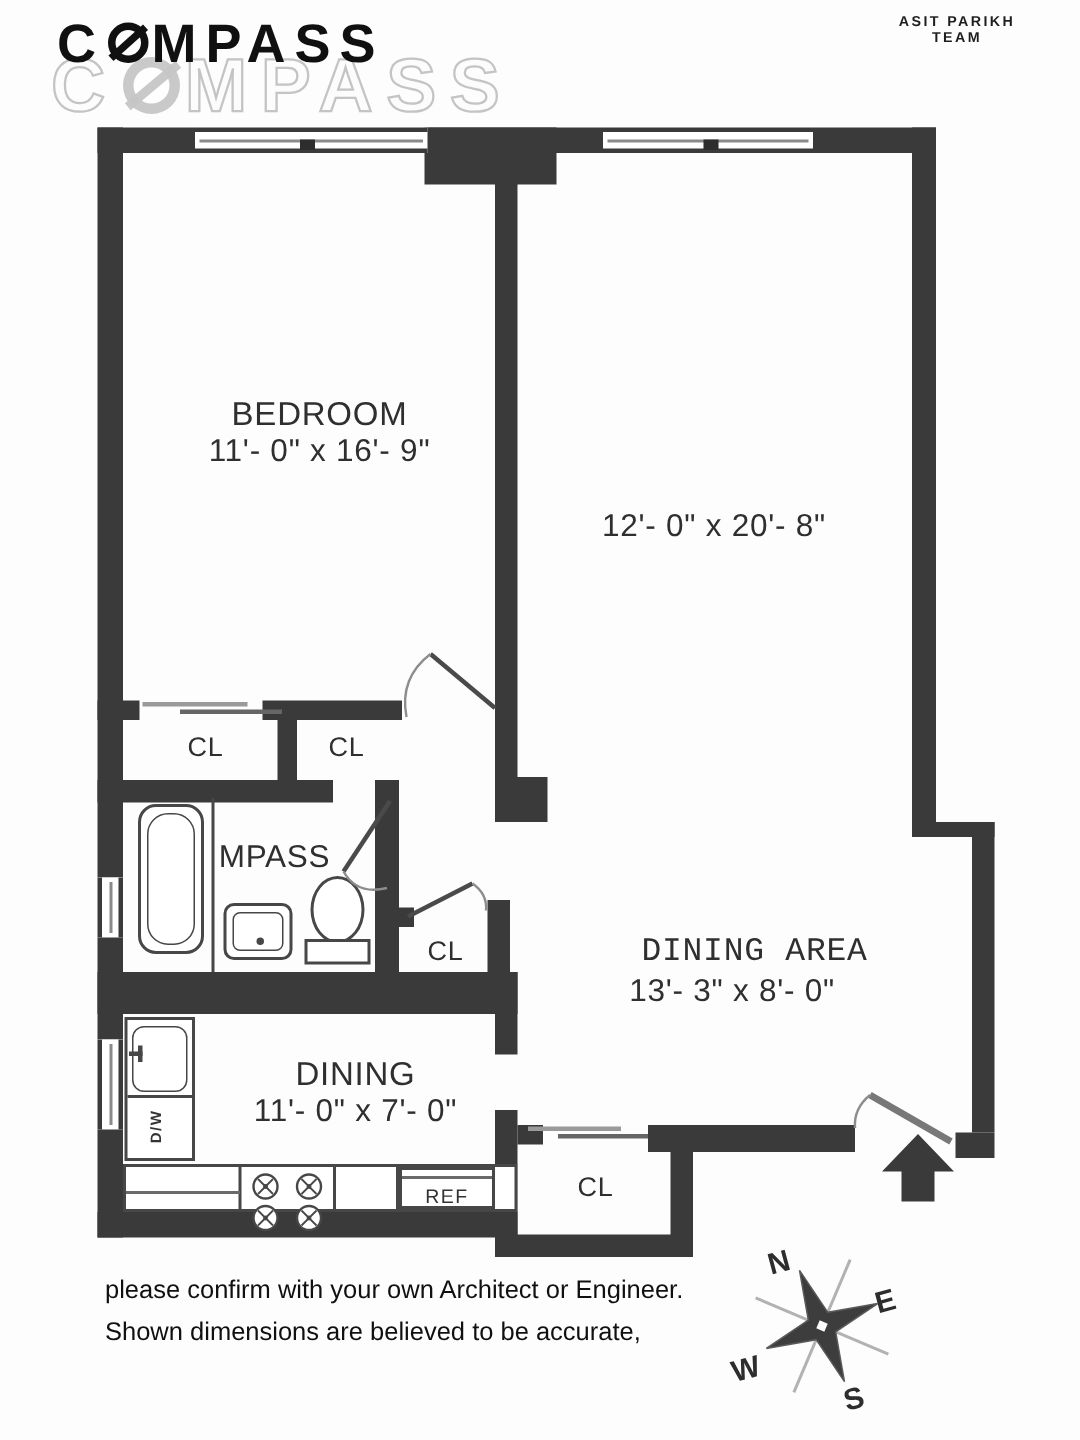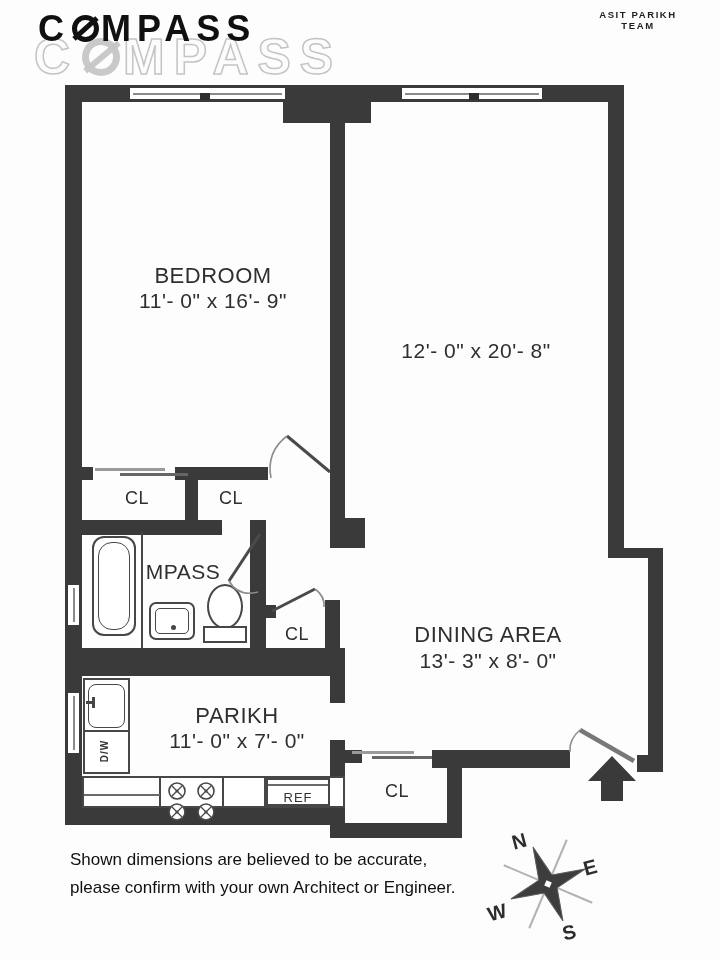--- a/index.html
+++ b/index.html
@@ -193,39 +193,39 @@
         <text x="103" y="127" transform="rotate(-15 103 127)">S</text>
       </g>
     </g>
   </svg>
 
   <div class="lbl room-name" style="left:213px;top:263px;">BEDROOM</div>
   <div class="lbl room-dims" style="left:213px;top:289px;">11'- 0" x 16'- 9"</div>
 
   <div class="lbl room-dims" style="left:476px;top:339px;">12'- 0" x 20'- 8"</div>
 
-  <div class="lbl room-name" style="left:488px;top:622px;">DINING AREA</div>
+  <div class="lbl room-name" style="left:503px;top:622px;font-family:Liberation Mono, monospace;">DINING AREA</div>
   <div class="lbl room-dims" style="left:488px;top:649px;">13'- 3" x 8'- 0"</div>
 
-  <div class="lbl room-name" style="left:237px;top:703px;">PARIKH</div>
+  <div class="lbl room-name" style="left:237px;top:703px;">DINING</div>
   <div class="lbl room-dims" style="left:237px;top:729px;">11'- 0" x 7'- 0"</div>
 
   <div class="lbl room-name" style="left:183px;top:560px;font-size:21px;">MPASS</div>
 
   <div class="lbl cl" style="left:137px;top:488px;">CL</div>
   <div class="lbl cl" style="left:231px;top:488px;">CL</div>
   <div class="lbl cl" style="left:297px;top:624px;">CL</div>
   <div class="lbl cl" style="left:397px;top:781px;">CL</div>
 
   <div class="logo-wm"><span>C</span><span class="wm-o"><span class="slash"></span></span><span>MPASS</span></div>
 
   <div class="logo-black"><span>C</span><span class="logo-o"><span class="slash"></span></span><span>MPASS</span></div>
 
   <div class="apt">
     <div class="apt-team">ASIT PARIKH TEAM</div>
   </div>
 
   <div class="disclaimer">
+    <div>please confirm with your own Architect or Engineer.</div>
     <div>Shown dimensions are believed to be accurate,</div>
-    <div>please confirm with your own Architect or Engineer.</div>
   </div>
 
 </div>
 
 </body></html>

